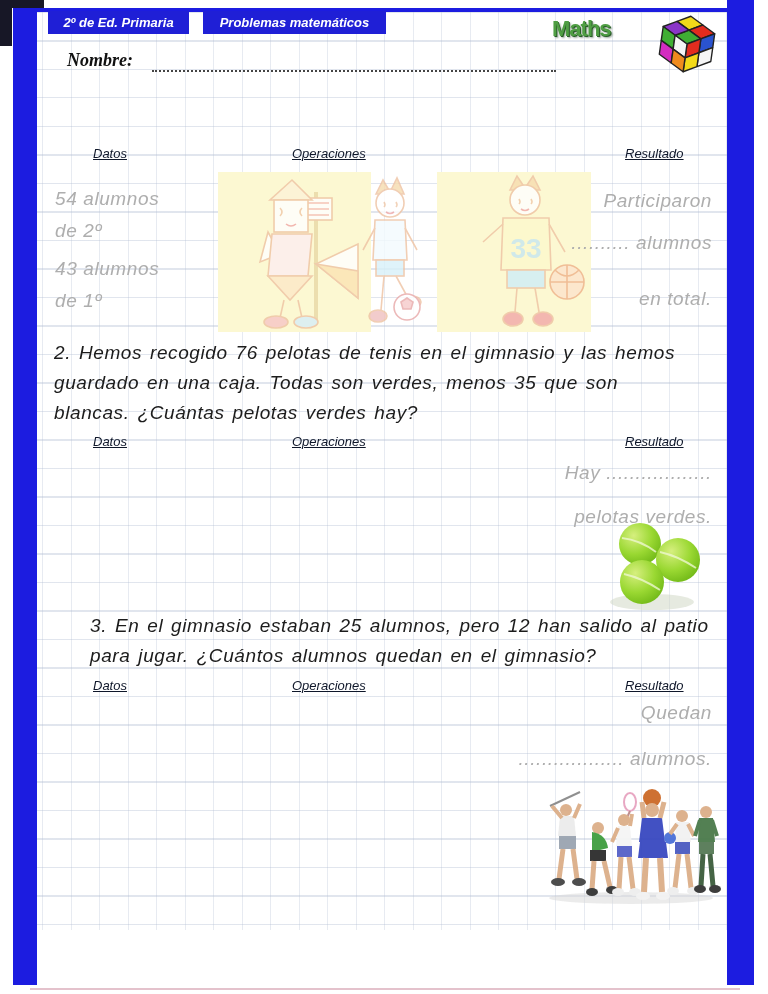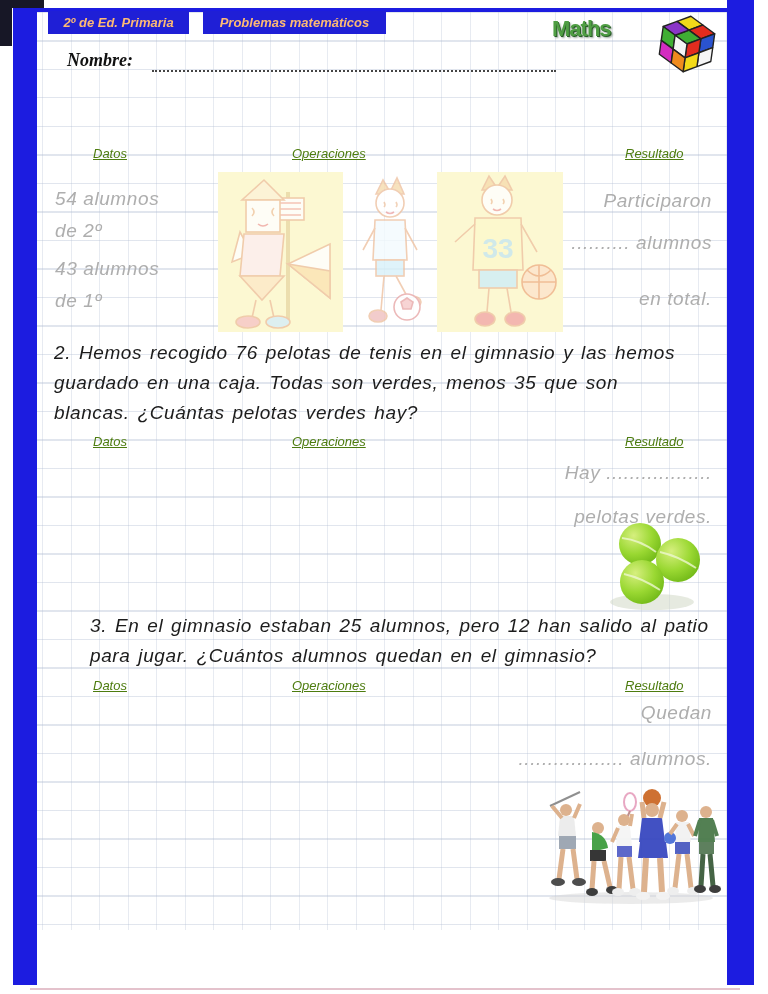--- a/index.html
+++ b/index.html
@@ -10,21 +10,21 @@
     background-image:
       repeating-linear-gradient(to bottom, rgba(176,188,210,0.38) 0 1px, transparent 1px 28.5px),
       repeating-linear-gradient(to right, rgba(176,188,210,0.30) 0 1px, transparent 1px 28.5px);}
   
   .border-top{position:absolute;left:13px;top:8px;width:741px;height:4px;background:var(--frame-blue);}
   .border-left{position:absolute;left:13px;top:8px;width:24px;height:977px;background:var(--frame-blue);}
   .border-right{position:absolute;left:727px;top:0;width:27px;height:985px;background:var(--frame-blue);}
   .dark-corner{position:absolute;left:0;top:0;width:12px;height:46px;background:#171726;}
   .dark-top{position:absolute;left:0;top:0;width:44px;height:8px;background:#171726;}
 
-  .badge{position:absolute;top:11px;height:23px;background:var(--badge-blue);color:#fdba74;
+  .badge{position:absolute;top:11px;height:23px;background:var(--badge-blue);color:#ffffff;
     font-style:italic;font-weight:700;font-size:13px;line-height:23px;text-align:center;}
   #badge-grade{left:48px;width:141px;}
   #badge-subject{left:203px;width:183px;}
 
   #maths-logo{position:absolute;left:552px;top:16px;font-size:22px;font-weight:700;
     letter-spacing:-1px;color:var(--logo-green);
     text-shadow:1px 1px 0 #2a5c2a,2px 2px 2px rgba(30,60,30,.45);}
   #maths-cube{position:absolute;left:655px;top:12px;}
 
   #name-label{position:absolute;left:67px;top:50px;font-family:"Liberation Serif",serif;
@@ -32,31 +32,31 @@
   #name-line{position:absolute;left:152px;top:56px;width:404px;height:14px;
     border-bottom:2px dotted #444;}
 
   .script{font-family:"Liberation Sans",sans-serif;font-style:italic;color:#1c1c1c;
     font-size:19px;letter-spacing:.6px;word-spacing:2px;}
   .problem{position:absolute;left:54px;width:678px;line-height:30px;}
   #problem-1{top:84px;} #problem-2{top:338px;} #problem-3{top:611px;margin-left:36px;}
 
   .col-row{position:absolute;left:0;width:768px;height:18px;}
   #cols-1{top:146px;} #cols-2{top:434px;} #cols-3{top:678px;}
-  .col-h{position:absolute;font-style:italic;font-size:13px;color:#4d7c0f;
+  .col-h{position:absolute;font-style:italic;font-size:13px;color:#0f172a;
     text-decoration:underline;font-weight:400;}
   .col-datos{left:93px;} .col-oper{left:292px;} .col-res{left:625px;}
 
   .gray-script{font-family:"Liberation Sans",sans-serif;font-style:italic;
     color:var(--answer-gray);font-size:19px;letter-spacing:.6px;}
   .datos-line{position:absolute;left:55px;}
   .res-line{position:absolute;right:56px;width:280px;text-align:right;}
 
   .panel{position:absolute;top:172px;height:160px;}
-  .panel-yellow{background:var(--panel-yellow);}
+  .panel-yellow{background:var(--panel-yellow);padding-left:28px;}
   #panel-girl{left:218px;width:125px;}
   #panel-soccer{left:343px;width:94px;}
   #panel-basket{left:437px;width:126px;}
 
   #tennis-balls{position:absolute;left:600px;top:520px;}
   #sports-photo{position:absolute;left:536px;top:786px;}
 
   #color-palette{position:absolute;left:48px;top:930px;width:678px;display:flex;
     flex-direction:row;gap:2px;}
   .palette-row{display:flex;gap:2px;height:26px;}

